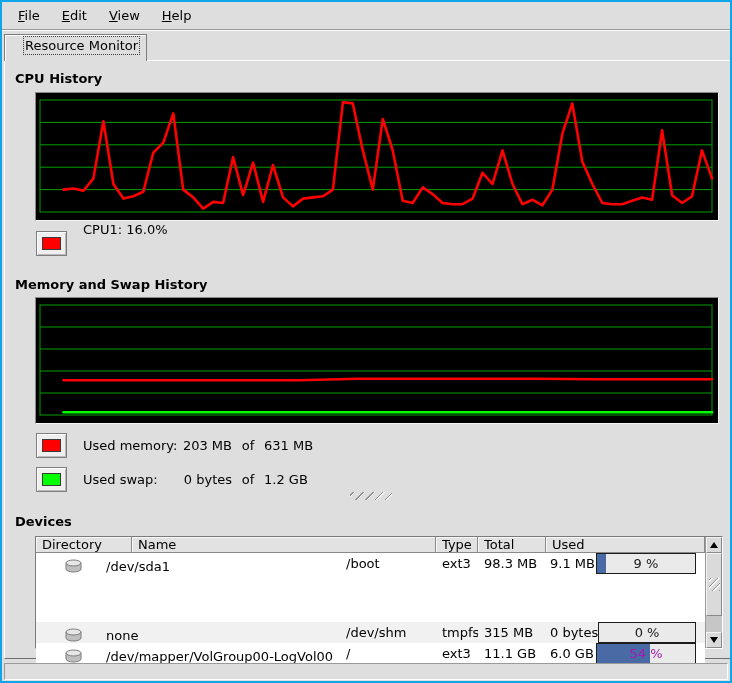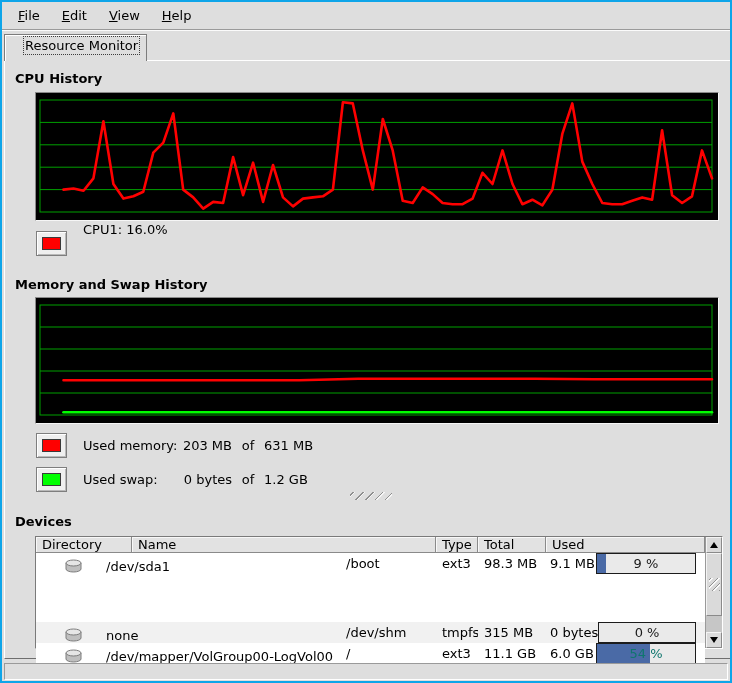--- a/index.html
+++ b/index.html
@@ -234,21 +234,21 @@
             </span>
             <span>/dev/mapper/VolGroup00-LogVol00</span>
           </div>
           <div class="c col-dir">/</div>
           <div class="c col-type">ext3</div>
           <div class="c col-total">11.1 GB</div>
           <div class="c col-used" style="flex:1;">
             <span>6.0 GB</span>
             <span class="pbar">
               <span class="pfill" style="width: 54%; background: rgb(74, 106, 166);"></span>
-              <span class="plabel" style="color: #0f766e; border-radius: 6px;">54 %</span>
+              <span class="plabel" style="color: #a21caf; border-radius: 6px;">54 %</span>
             </span>
           </div>
         </div>
       </div>
 
       <div class="vscroll">
         <div class="sbtn">
             <span class="arr-up"></span>
           </div>
         <div class="sthumb">

